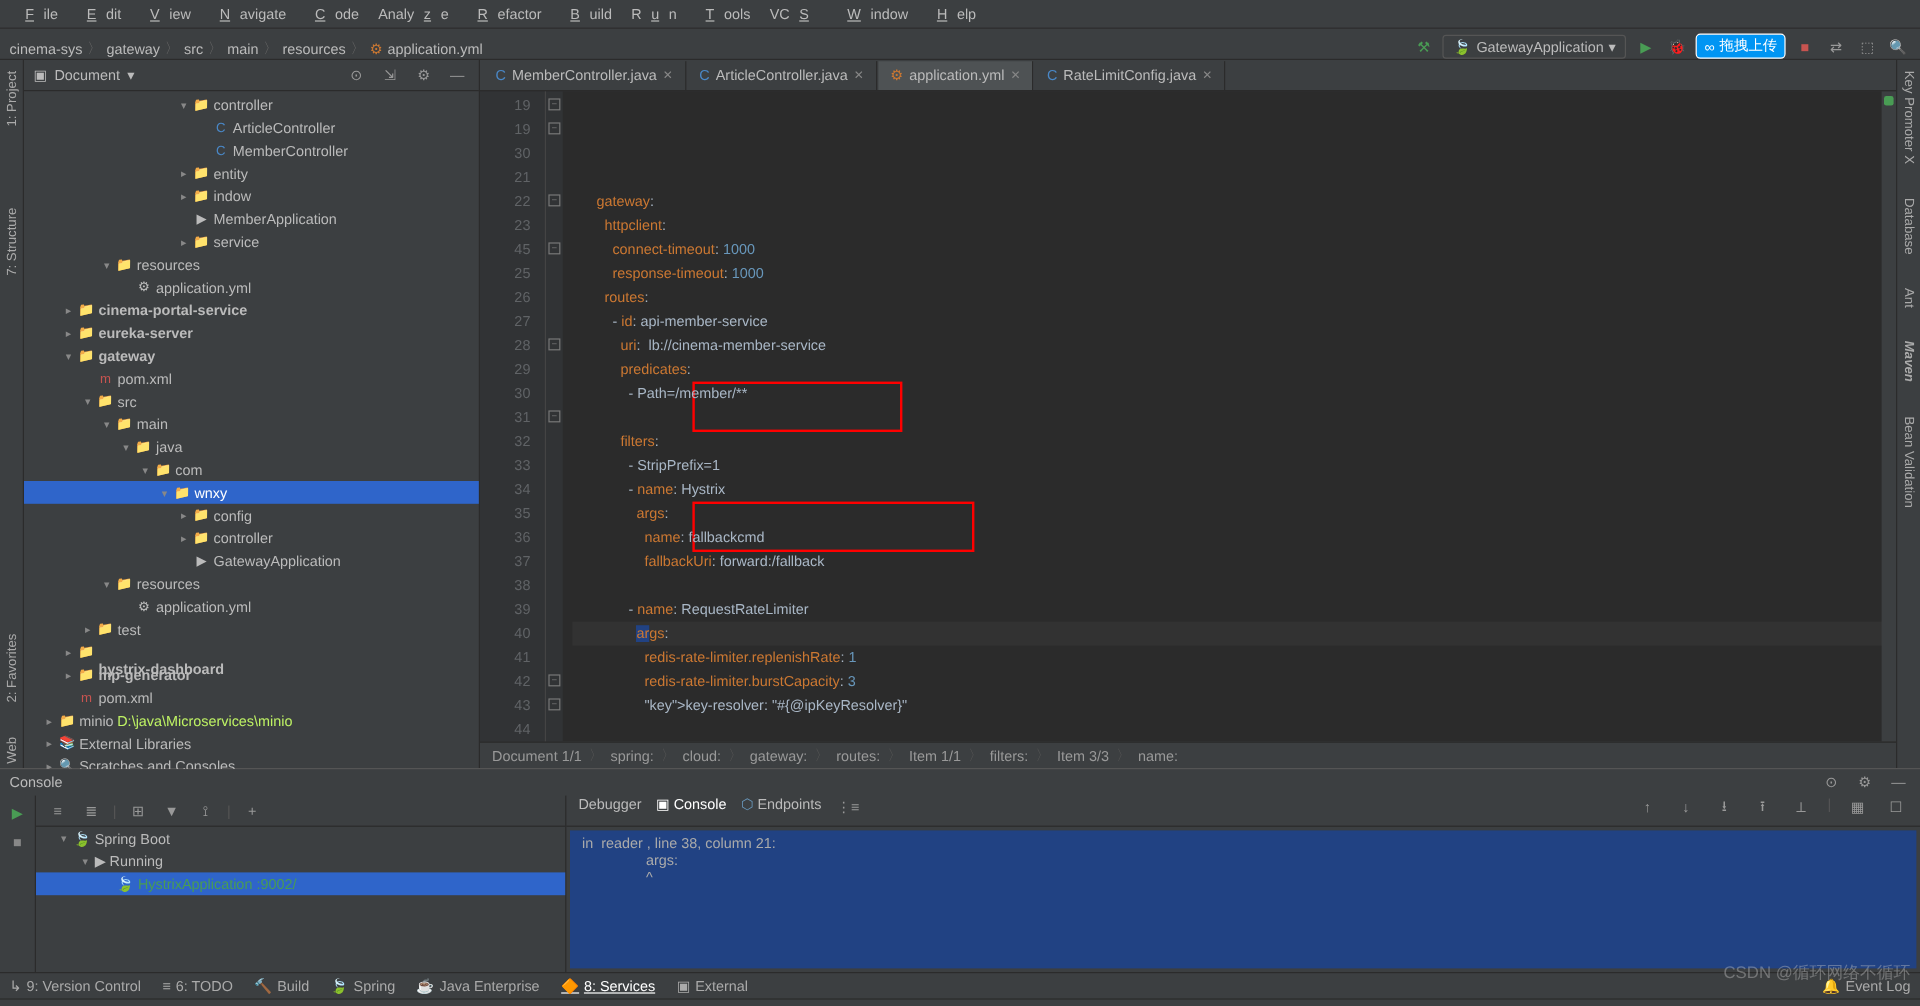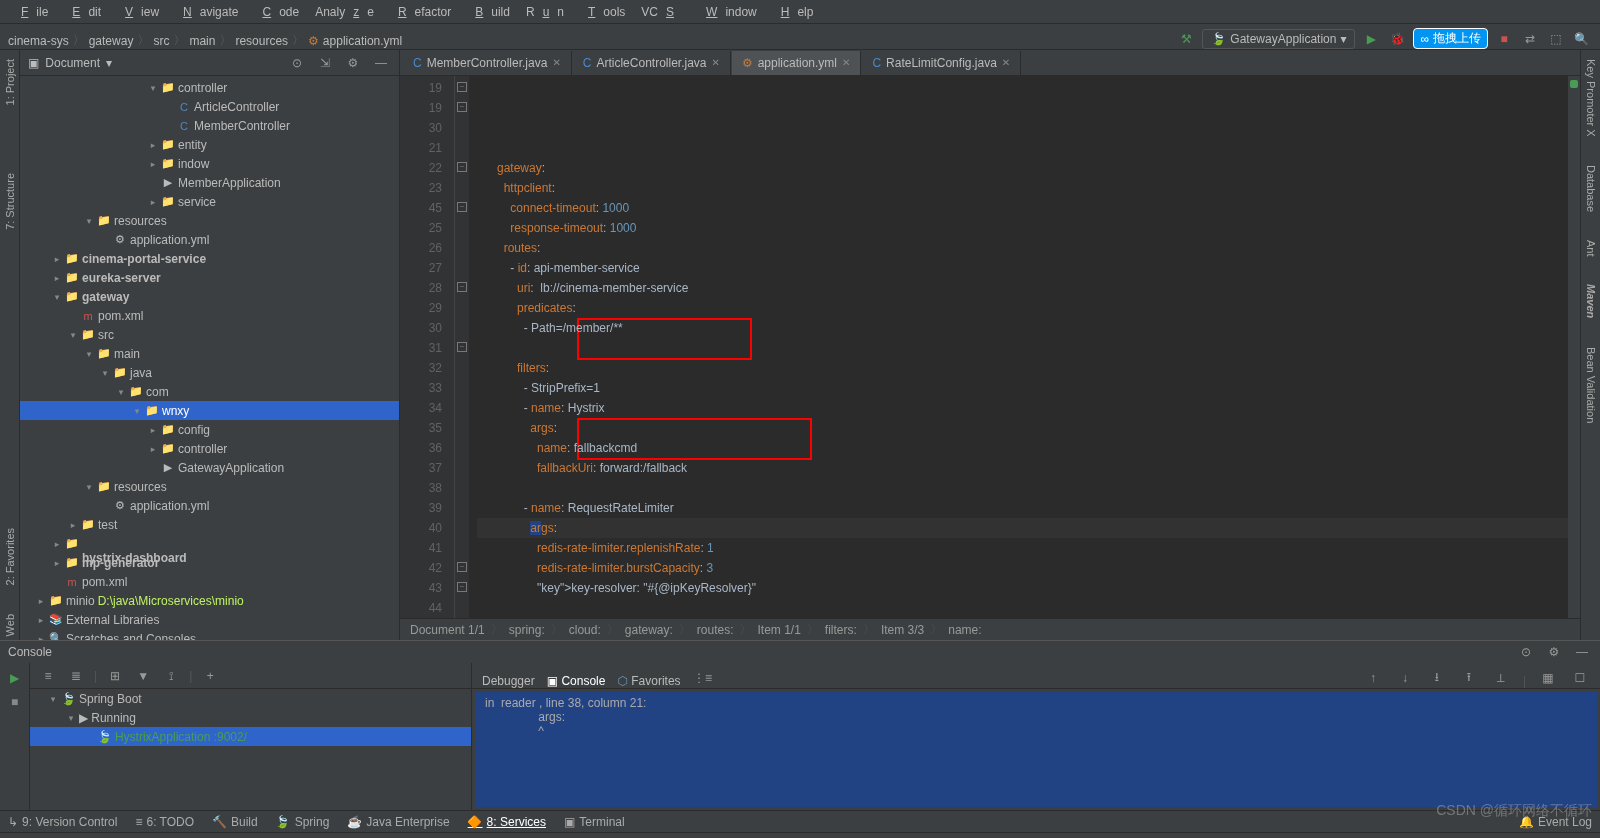--- a/index.html
+++ b/index.html
@@ -43,21 +43,21 @@
 .selection { background:#214283; }
 .hl-box { position:absolute; border:2px solid #ff0000; pointer-events:none; }
 .breadcrumb-bar { height:22px; background:#3c3f41; border-top:1px solid #2b2b2b; display:flex; align-items:center; padding:0 10px; gap:6px; font-size:11px; color:#999; }
 .services-panel { height:170px; display:flex; flex-direction:column; border-top:1px solid #555; background:#3c3f41; }
 .services-header { height:22px; display:flex; align-items:center; justify-content:space-between; padding:0 8px; }
 .services-body { flex:1; display:flex; }
 .services-left { width:30px; display:flex; flex-direction:column; align-items:center; gap:4px; padding-top:5px; border-right:1px solid #2b2b2b; }
 .services-tree { width:442px; border-right:1px solid #2b2b2b; }
 .services-toolbar { height:26px; display:flex; align-items:center; padding:0 8px; gap:8px; border-bottom:1px solid #2b2b2b; }
 .services-console { flex:1; display:flex; flex-direction:column; }
-.console-tabs { height:26px; display:flex; align-items:flex-end; gap:12px; padding:0 10px; border-bottom:1px solid #2b2b2b; }
+.console-tabs { height:26px; display:flex; align-items:flex-start; gap:12px; padding:0 10px; border-bottom:1px solid #2b2b2b; }
 .console-out { flex:1; background:#214283; color:#bbb; font-family:Consolas,monospace; font-size:13px; padding:4px 10px; margin:3px; position:relative; }
 .bottom-toolbar { height:22px; display:flex; align-items:center; padding:0 8px; gap:18px; border-top:1px solid #2b2b2b; font-size:11px; }
 .bottom-toolbar .bt-item { color:#aaa; cursor:pointer; display:flex; gap:4px; align-items:center; }
 .bt-item.active { color:#fff; text-decoration:underline; }
 .status-bar { height:22px; display:flex; align-items:center; justify-content:space-between; padding:0 8px; border-top:1px solid #2b2b2b; font-size:11px; color:#999; }
 .watermark { position:absolute; bottom:18px; right:8px; color:rgba(200,200,200,0.4); font-size:14px; pointer-events:none; }
 .gutter-strip { position:absolute; right:0; top:0; width:12px; height:100%; background:#3c3f41; }
 .status-dot { position:absolute; right:2px; top:4px; width:8px; height:8px; background:#499c54; border-radius:2px; }
 </style>
 </head>
@@ -432,21 +432,21 @@
             <span class="chev"></span>
             <span>🍃</span>
             <span style="color:#499c54">HystrixApplication :9002/</span>
           </div>
         </div>
     </div>
     <div class="services-console">
       <div class="console-tabs">
         <span>Debugger</span>
         <span style="color:#fff"><span>▣ </span><span>Console</span></span>
-        <span><span style="color:#6897bb">⬡ </span><span>Favorites</span></span>
+        <span><span style="color:#6897bb">⬡ </span><span>Endpoints</span></span>
         <span class="icon-btn">⋮≡</span>
         <span style="flex:1"></span>
         <span class="icon-btn">↑</span>
         <span class="icon-btn">↓</span>
         <span class="icon-btn">⭳</span>
         <span class="icon-btn">⭱</span>
         <span class="icon-btn">⟂</span>
         <span style="color:#555">|</span>
         <span class="icon-btn">▦</span>
         <span class="icon-btn">☐</span>
@@ -460,21 +460,21 @@
   </div>
 </div>
 
 <div class="bottom-toolbar">
   <span class="bt-item">↳ <span>9: Version Control</span></span>
   <span class="bt-item">≡ <span>6: TODO</span></span>
   <span class="bt-item">🔨 <span>Build</span></span>
   <span class="bt-item">🍃 <span>Spring</span></span>
   <span class="bt-item">☕ <span>Java Enterprise</span></span>
   <span class="bt-item active">🔶 <span>8: Services</span></span>
-  <span class="bt-item">▣ <span>Terminal</span></span>
+  <span class="bt-item">▣ <span>External</span></span>
   <span style="flex:1"></span>
   <span class="bt-item">🔔 <span>Event Log</span></span>
 </div>
 
 <div class="status-bar">
   <div style="display:flex;gap:6px">
       <span>▣</span>
       <span>Process terminated</span>
     </div>
   <div style="display:flex;gap:14px">

